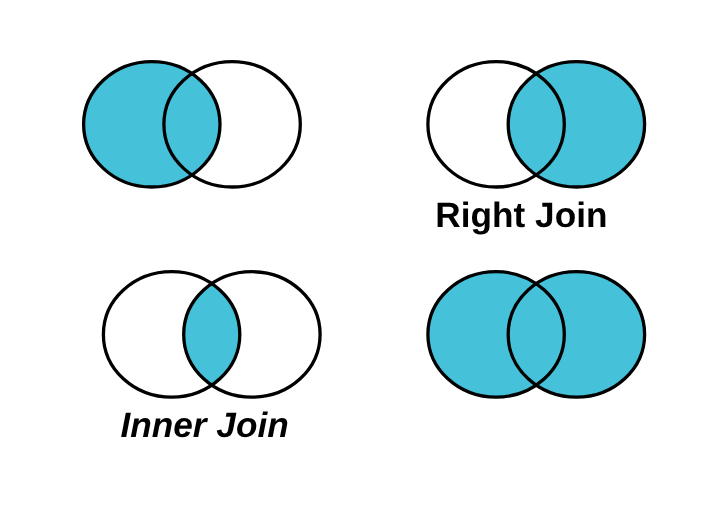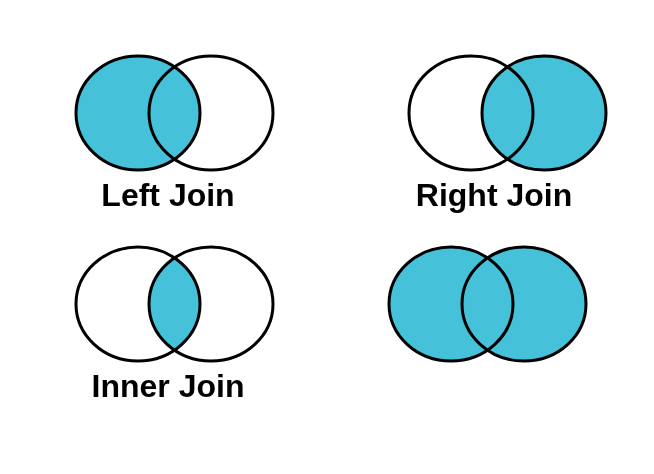--- a/index.html
+++ b/index.html
@@ -13,22 +13,22 @@
     height: 474px;
     background: #ffffff;
     overflow: hidden;
     font-family: "Liberation Sans", sans-serif;
   }
   .venn-block {
     position: absolute;
     width: 208px;
   }
   .venn-block.pos-tl { left: 71px;  top: 50px;  }
-  .venn-block.pos-tr { left: 404px; top: 50px;  }
-  .venn-block.pos-bl { left: 71px;  top: 241px; }
+  .venn-block.pos-tr { left: 384px; top: 50px;  }
+  .venn-block.pos-bl { left: 89px;  top: 241px; font-style: italic; }
   .venn-block.pos-br { left: 384px; top: 241px; }
 
   .venn-svg {
     display: block;
     width: 208px;
     height: 126px;
   }
   .venn-svg .outline {
     fill: none;
     stroke: #000000;
@@ -59,21 +59,20 @@
           </clipPath>
       </defs>
       <ellipse cx="67" cy="63" rx="62" ry="57" fill="#45C2D9"></ellipse>
       <ellipse cx="140" cy="63" rx="62" ry="57" fill="none"></ellipse>
       <g clip-path="url(#clip-right-0)">
         <ellipse cx="67" cy="63" rx="62" ry="57" fill="none"></ellipse>
       </g>
       <ellipse class="outline" cx="67" cy="63" rx="62" ry="57"></ellipse>
       <ellipse class="outline" cx="140" cy="63" rx="62" ry="57"></ellipse>
     </svg>
-    <div class="venn-label">Left Join</div>
   </div>
 
   <div class="venn-block pos-tr">
     <svg class="venn-svg" viewBox="0 0 208 126">
       <defs>
         <clipPath id="clip-right-1">
             <ellipse cx="140" cy="63" rx="62" ry="57"></ellipse>
           </clipPath>
       </defs>
       <ellipse cx="67" cy="63" rx="62" ry="57" fill="none"></ellipse>

